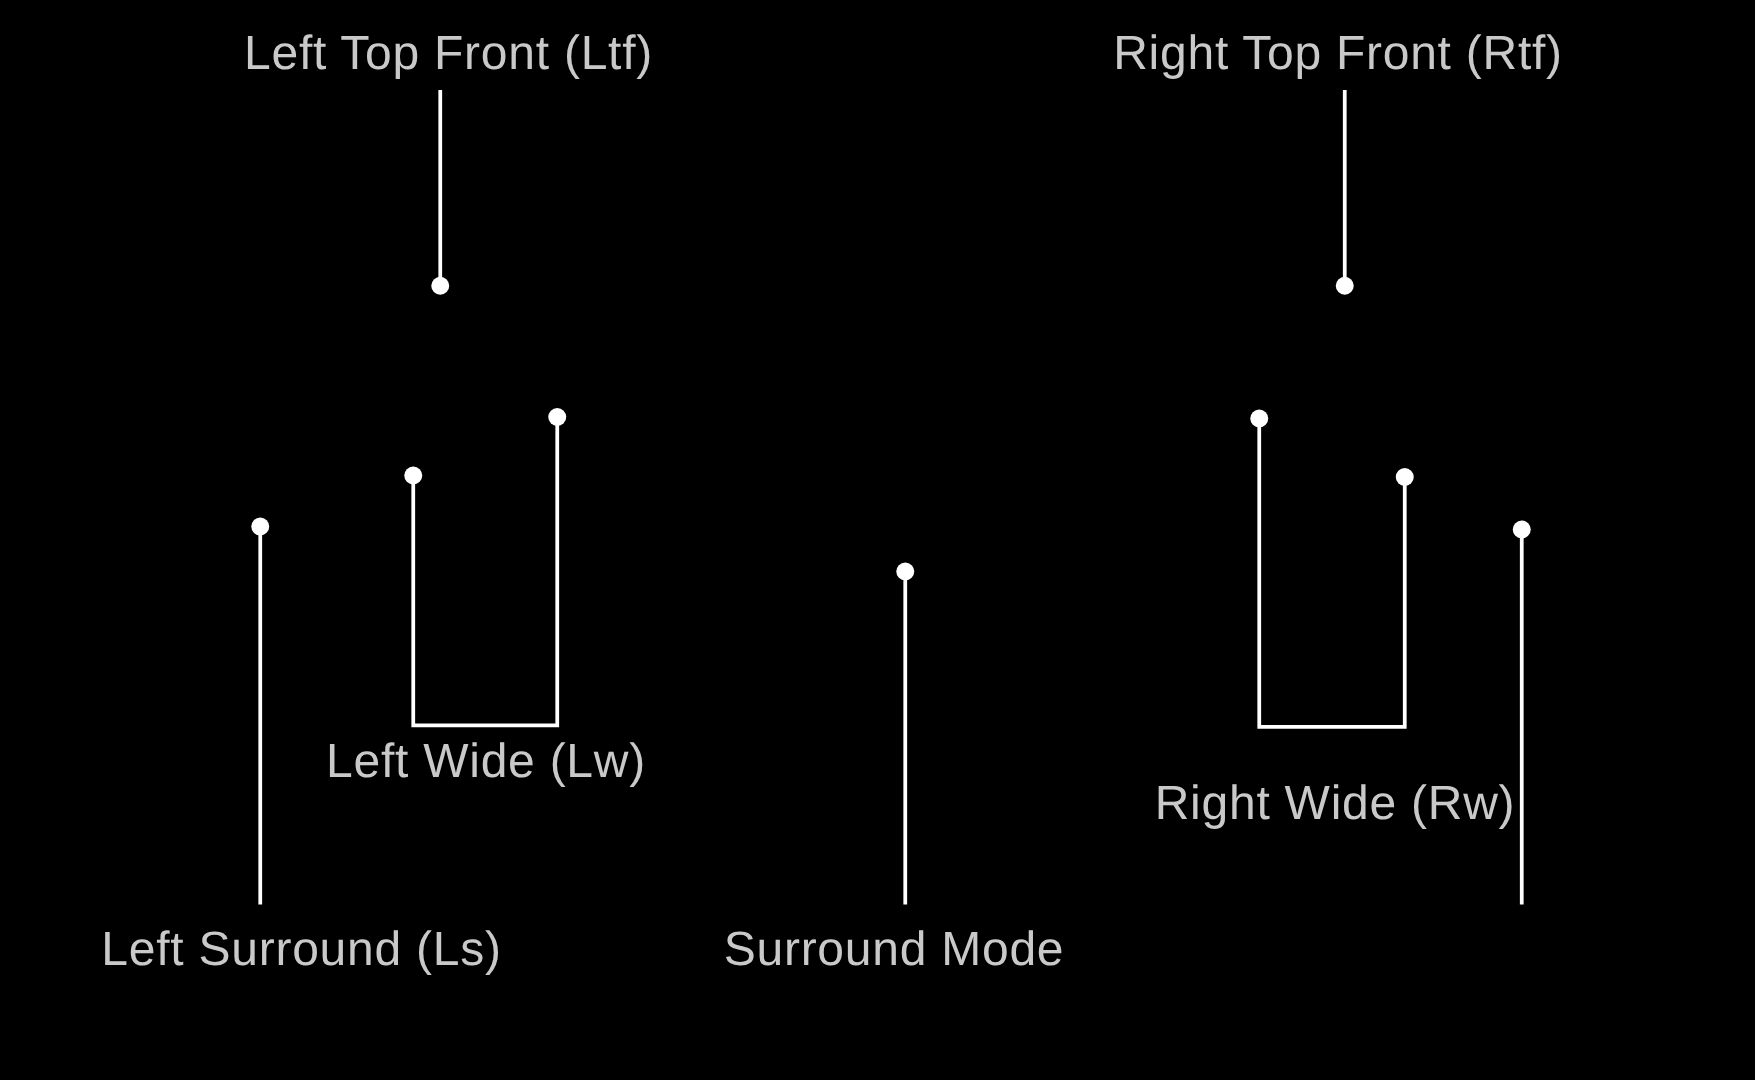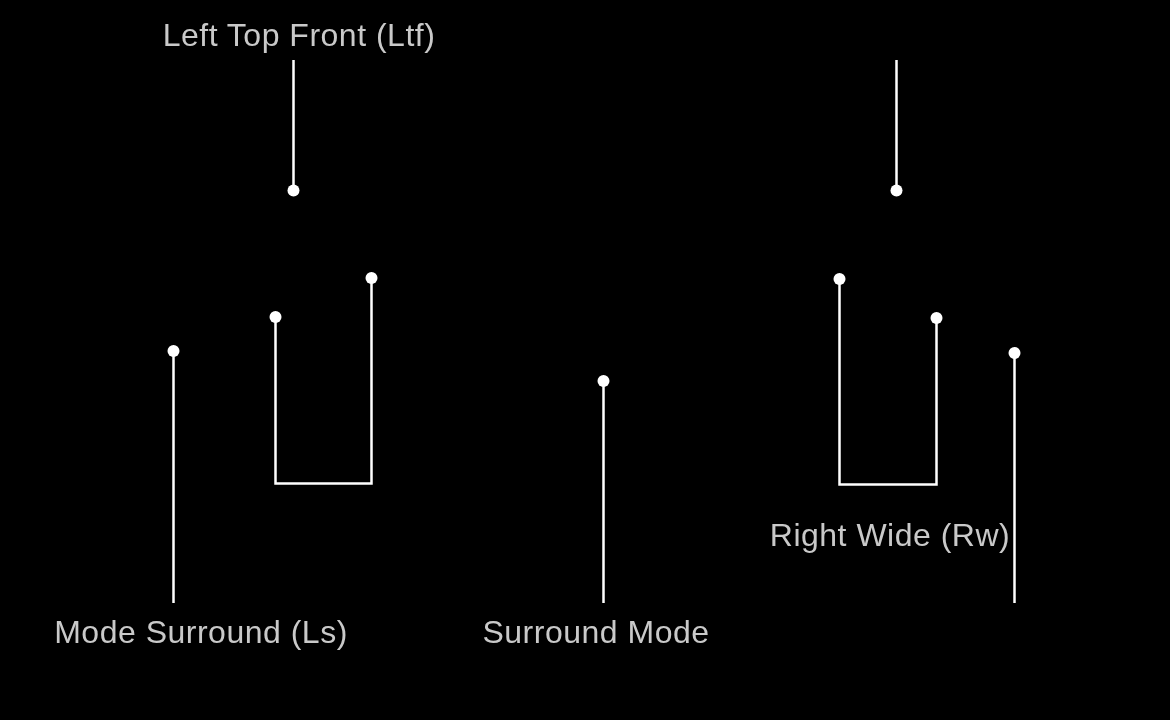--- a/index.html
+++ b/index.html
@@ -68,17 +68,19 @@
       <circle cx="603.5" cy="381" r="6" fill="#ffffff" stroke="none"></circle>
     </g>
 
     <g>
       <line x1="1014.5" y1="356" x2="1014.5" y2="603"></line>
       <circle cx="1014.5" cy="353" r="6" fill="#ffffff" stroke="none"></circle>
     </g>
   </svg>
 
   <div class="callout-label pos-ltf">Left Top Front (Ltf)</div>
+  <div class="callout-label pos-rtf">Right Top Front (Rtf)</div>
+  <div class="callout-label pos-lw">Left Wide (Lw)</div>
   <div class="callout-label pos-rw">Right Wide (Rw)</div>
-  <div class="callout-label pos-ls">Mode Surround (Ls)</div>
+  <div class="callout-label pos-ls">Left Surround (Ls)</div>
   <div class="callout-label pos-sub">Surround Mode</div>
 
 </div>
 
 </body></html>

